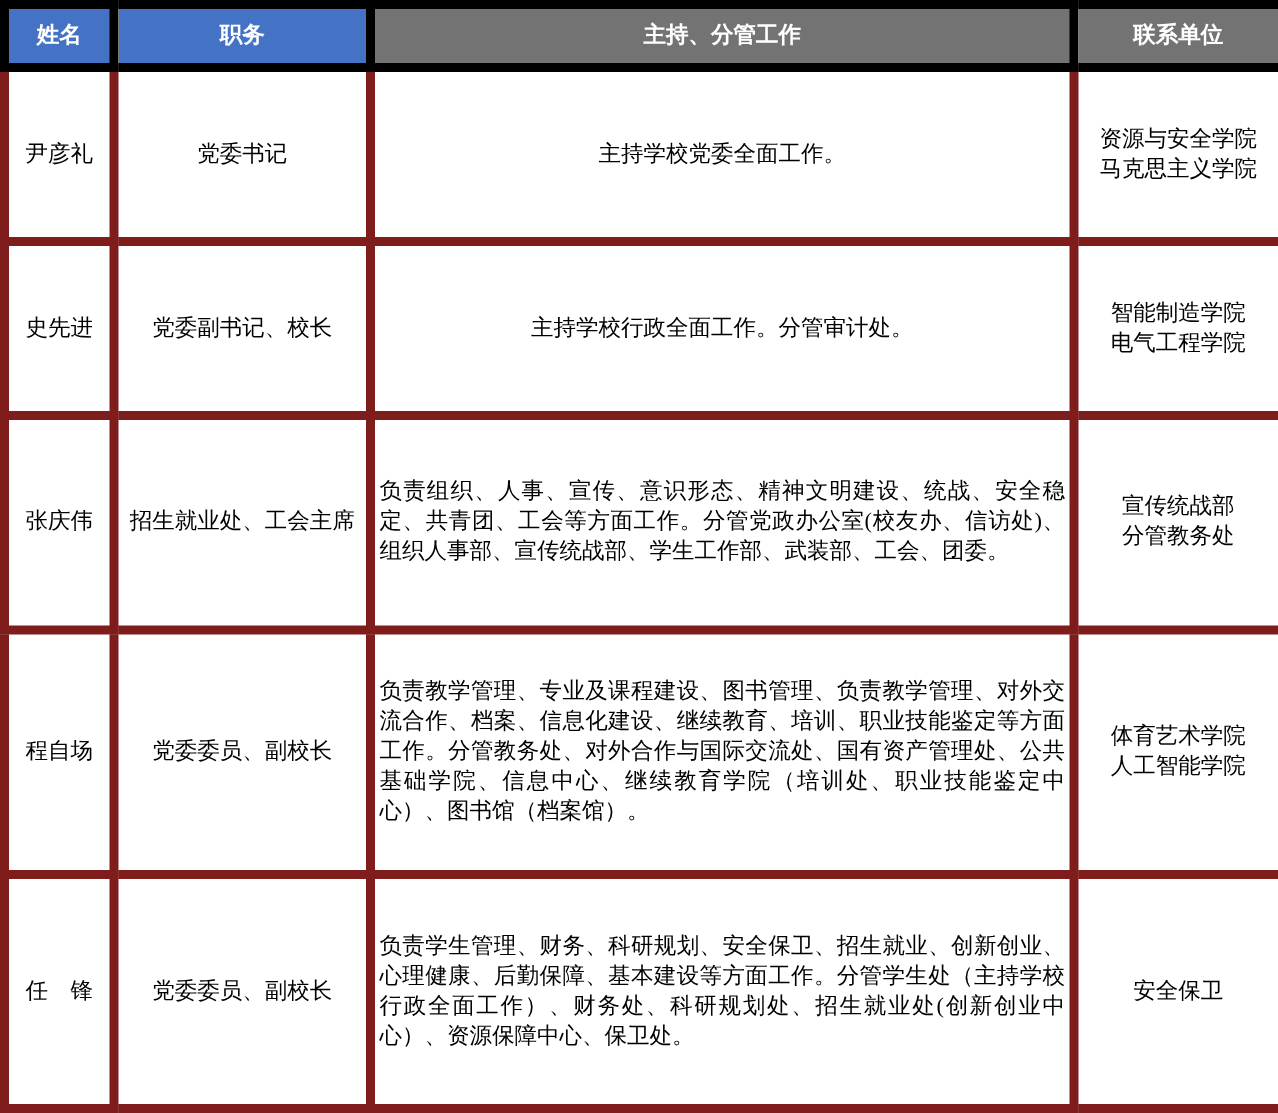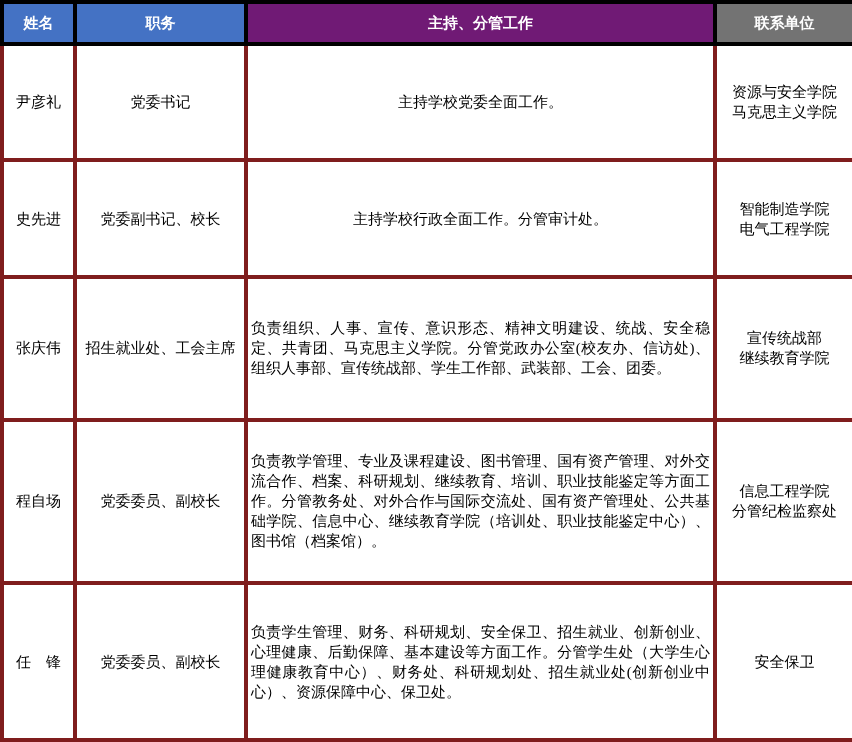--- a/index.html
+++ b/index.html
@@ -11,21 +11,21 @@
   table{
     border-collapse:collapse;
     table-layout:fixed;
     width:852px;height:742px;
   }
   col.c1{width:73px;}
   col.c2{width:171px;}
   col.c3{width:469px;}
   col.c4{width:139px;}
   th,td{
-    border:4px solid #7f1d1d;
+    border:6px solid #7f1d1d;
     font-size:15px;
     color:#000000;
     vertical-align:middle;
     padding:2px 3px;
     line-height:20px;
     overflow:hidden;
   }
   thead tr{height:42px;}
   thead th{
     font-weight:bold;
@@ -49,21 +49,21 @@
   <colgroup>
     <col class="c1">
       <col class="c2">
       <col class="c3">
       <col class="c4">
   </colgroup>
   <thead>
     <tr>
         <th style="background: rgb(68, 114, 196); color: rgb(255, 255, 255);">姓名</th>
         <th style="background: rgb(68, 114, 196); color: rgb(255, 255, 255);">职务</th>
-        <th style="background: #701a75; color: rgb(255, 255, 255);">主持、分管工作</th>
+        <th style="background: #737373; color: rgb(255, 255, 255);">主持、分管工作</th>
         <th style="background: #737373; color: rgb(255, 255, 255);">联系单位</th>
       </tr>
   </thead>
   <tbody>
       <tr>
         <td class="cell-center">尹彦礼</td>
         <td class="cell-center">党委书记</td>
         <td class="cell-center">主持学校党委全面工作。</td>
         <td class="units-cell">
           <div>资源与安全学院</div>
@@ -75,37 +75,37 @@
         <td class="cell-center">党委副书记、校长</td>
         <td class="cell-center">主持学校行政全面工作。分管审计处。</td>
         <td class="units-cell">
           <div>智能制造学院</div>
           <div>电气工程学院</div>
         </td>
       </tr>
       <tr>
         <td class="cell-center">张庆伟</td>
         <td class="cell-center">招生就业处、工会主席</td>
-        <td class="cell-justify">负责组织、人事、宣传、意识形态、精神文明建设、统战、安全稳定、共青团、马克思主义学院。分管党政办公室(校友办、信访处)、组织人事部、宣传统战部、学生工作部、武装部、工会、团委。</td>
+        <td class="cell-justify">负责组织、人事、宣传、意识形态、精神文明建设、统战、安全稳定、共青团、工会等方面工作。分管党政办公室(校友办、信访处)、组织人事部、宣传统战部、学生工作部、武装部、工会、团委。</td>
         <td class="units-cell">
           <div>宣传统战部</div>
-          <div>继续教育学院</div>
+          <div>分管教务处</div>
         </td>
       </tr>
       <tr>
         <td class="cell-center">程自场</td>
         <td class="cell-center">党委委员、副校长</td>
-        <td class="cell-justify">负责教学管理、专业及课程建设、图书管理、国有资产管理、对外交流合作、档案、科研规划、继续教育、培训、职业技能鉴定等方面工作。分管教务处、对外合作与国际交流处、国有资产管理处、公共基础学院、信息中心、继续教育学院（培训处、职业技能鉴定中心）、图书馆（档案馆）。</td>
+        <td class="cell-justify">负责教学管理、专业及课程建设、图书管理、负责教学管理、对外交流合作、档案、信息化建设、继续教育、培训、职业技能鉴定等方面工作。分管教务处、对外合作与国际交流处、国有资产管理处、公共基础学院、信息中心、继续教育学院（培训处、职业技能鉴定中心）、图书馆（档案馆）。</td>
         <td class="units-cell">
-          <div>信息工程学院</div>
-          <div>分管纪检监察处</div>
+          <div>体育艺术学院</div>
+          <div>人工智能学院</div>
         </td>
       </tr>
       <tr>
         <td class="cell-center">任　锋</td>
         <td class="cell-center">党委委员、副校长</td>
-        <td class="cell-justify">负责学生管理、财务、科研规划、安全保卫、招生就业、创新创业、心理健康、后勤保障、基本建设等方面工作。分管学生处（大学生心理健康教育中心）、财务处、科研规划处、招生就业处(创新创业中心）、资源保障中心、保卫处。</td>
+        <td class="cell-justify">负责学生管理、财务、科研规划、安全保卫、招生就业、创新创业、心理健康、后勤保障、基本建设等方面工作。分管学生处（主持学校行政全面工作）、财务处、科研规划处、招生就业处(创新创业中心）、资源保障中心、保卫处。</td>
         <td class="units-cell">
           <div>安全保卫</div>
         </td>
       </tr>
     </tbody>
 </table>
 
 </body></html>

